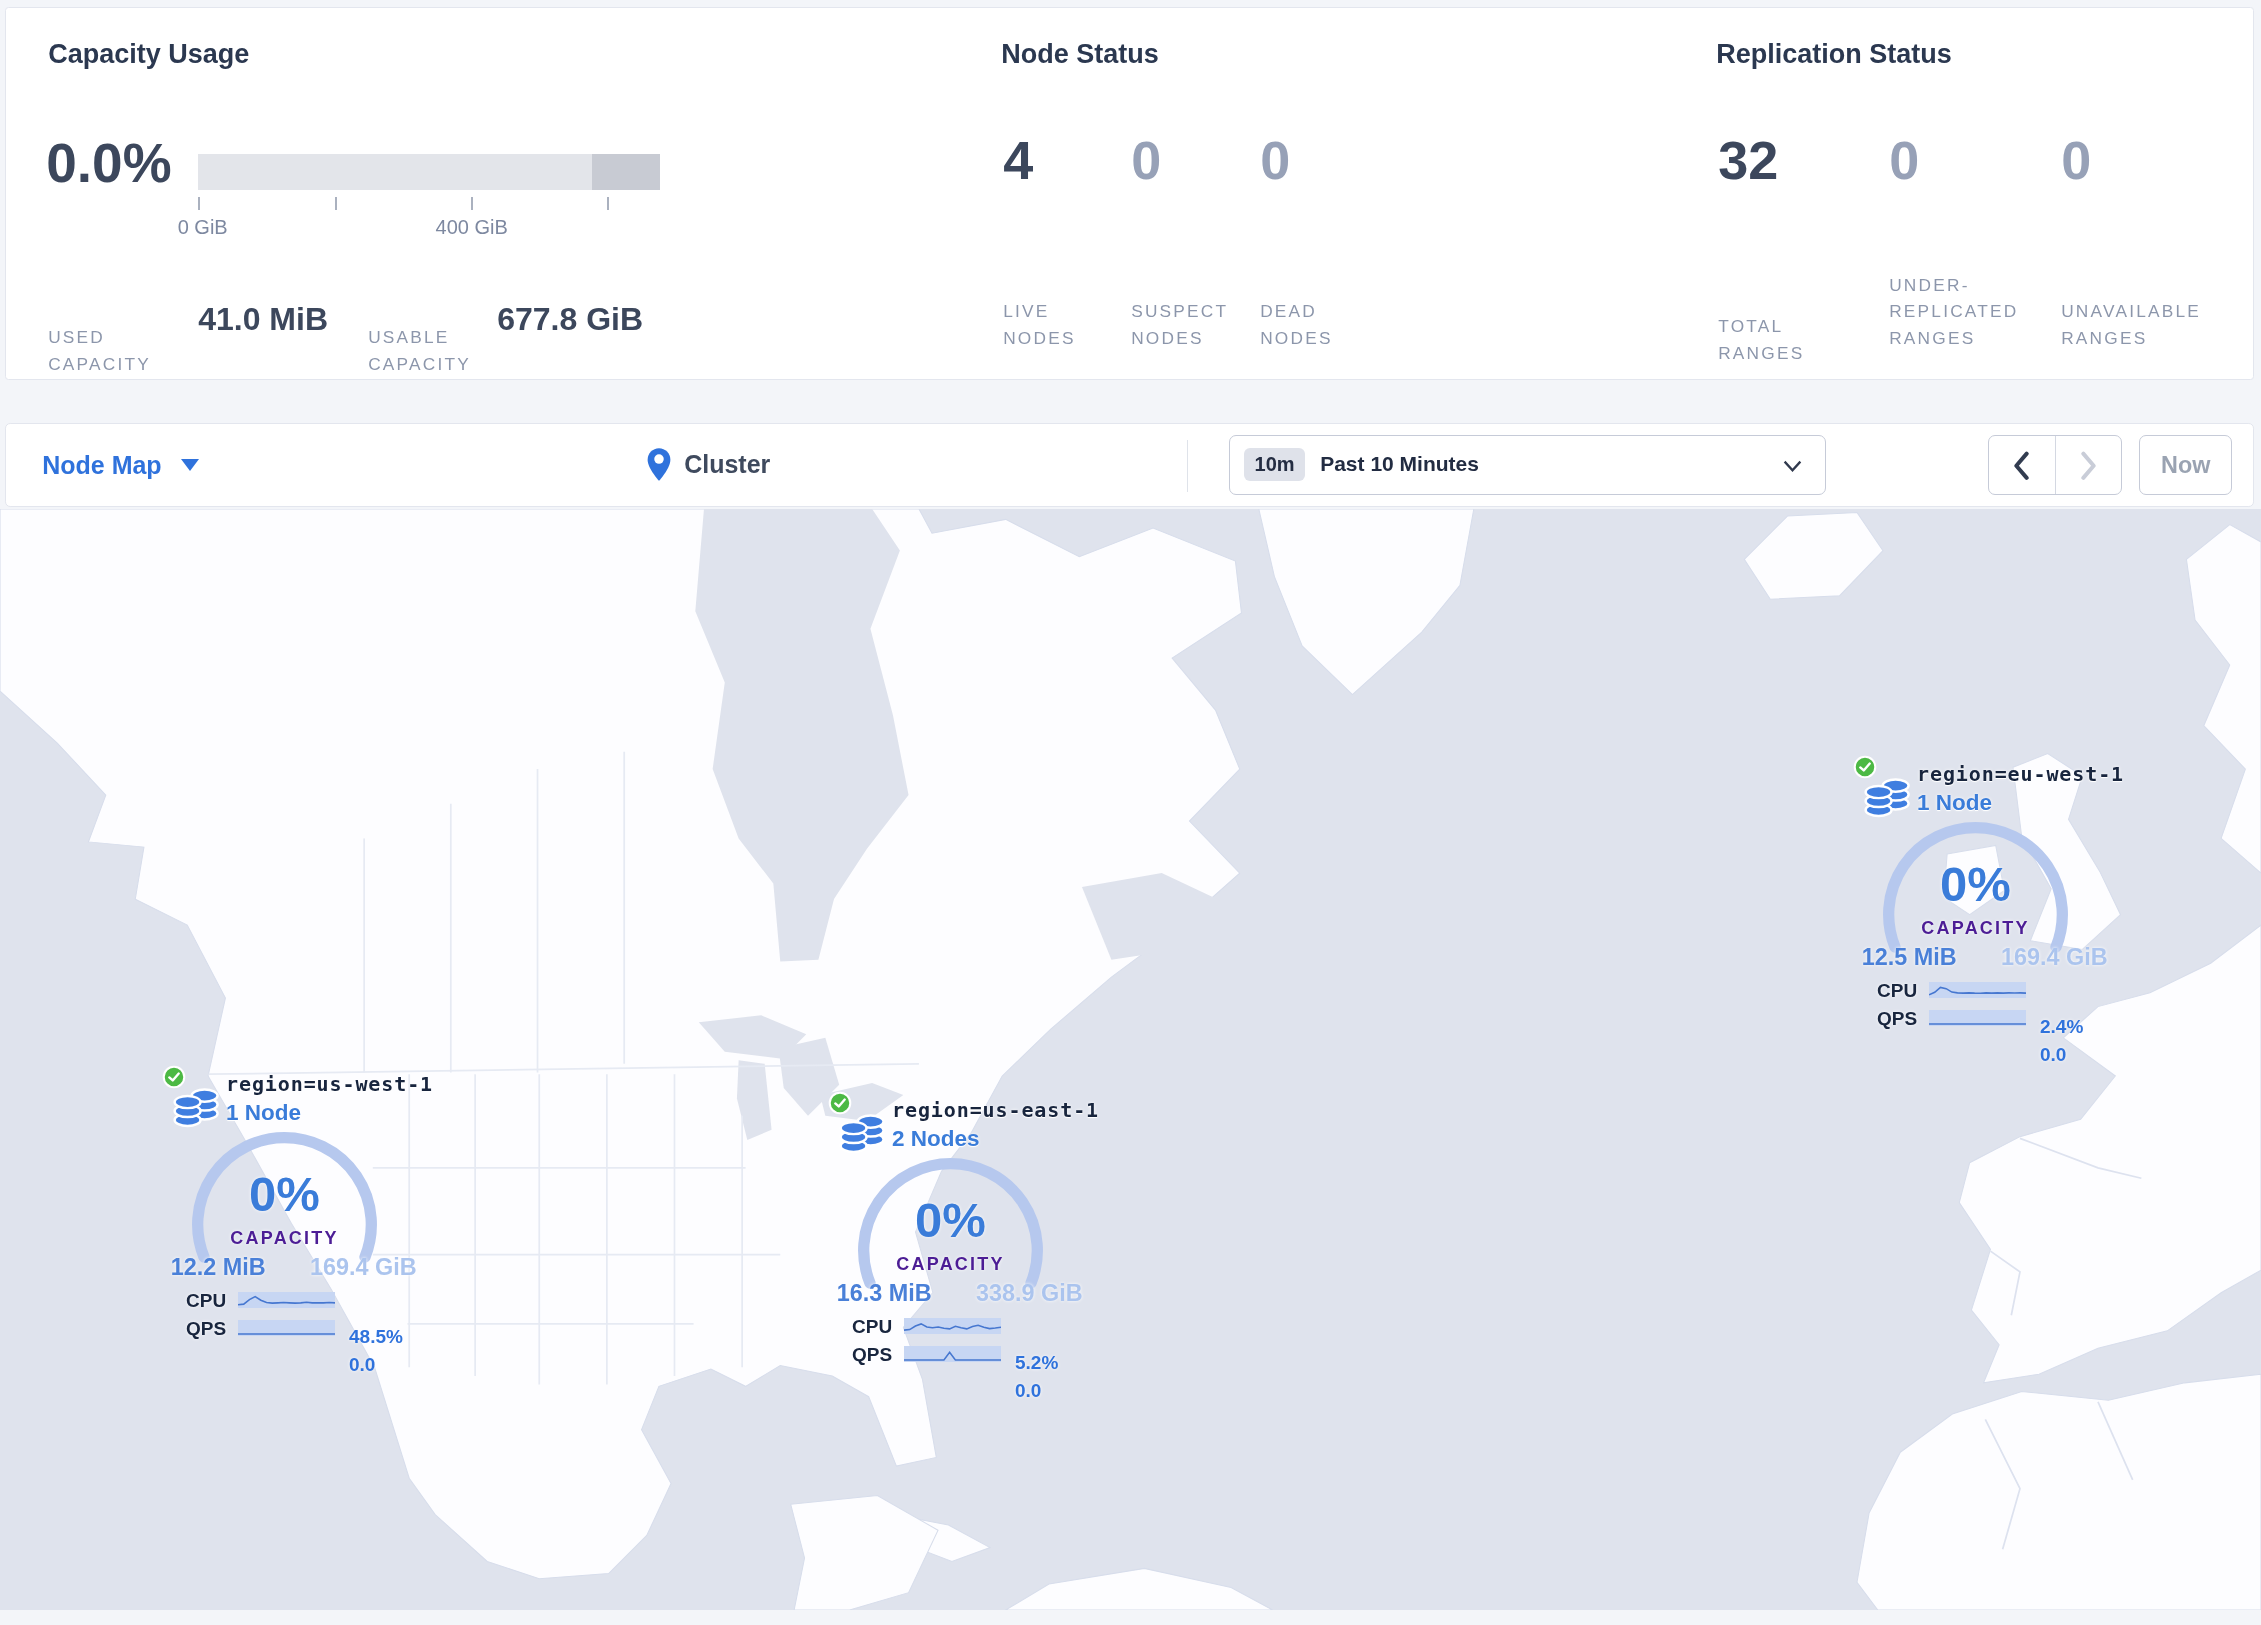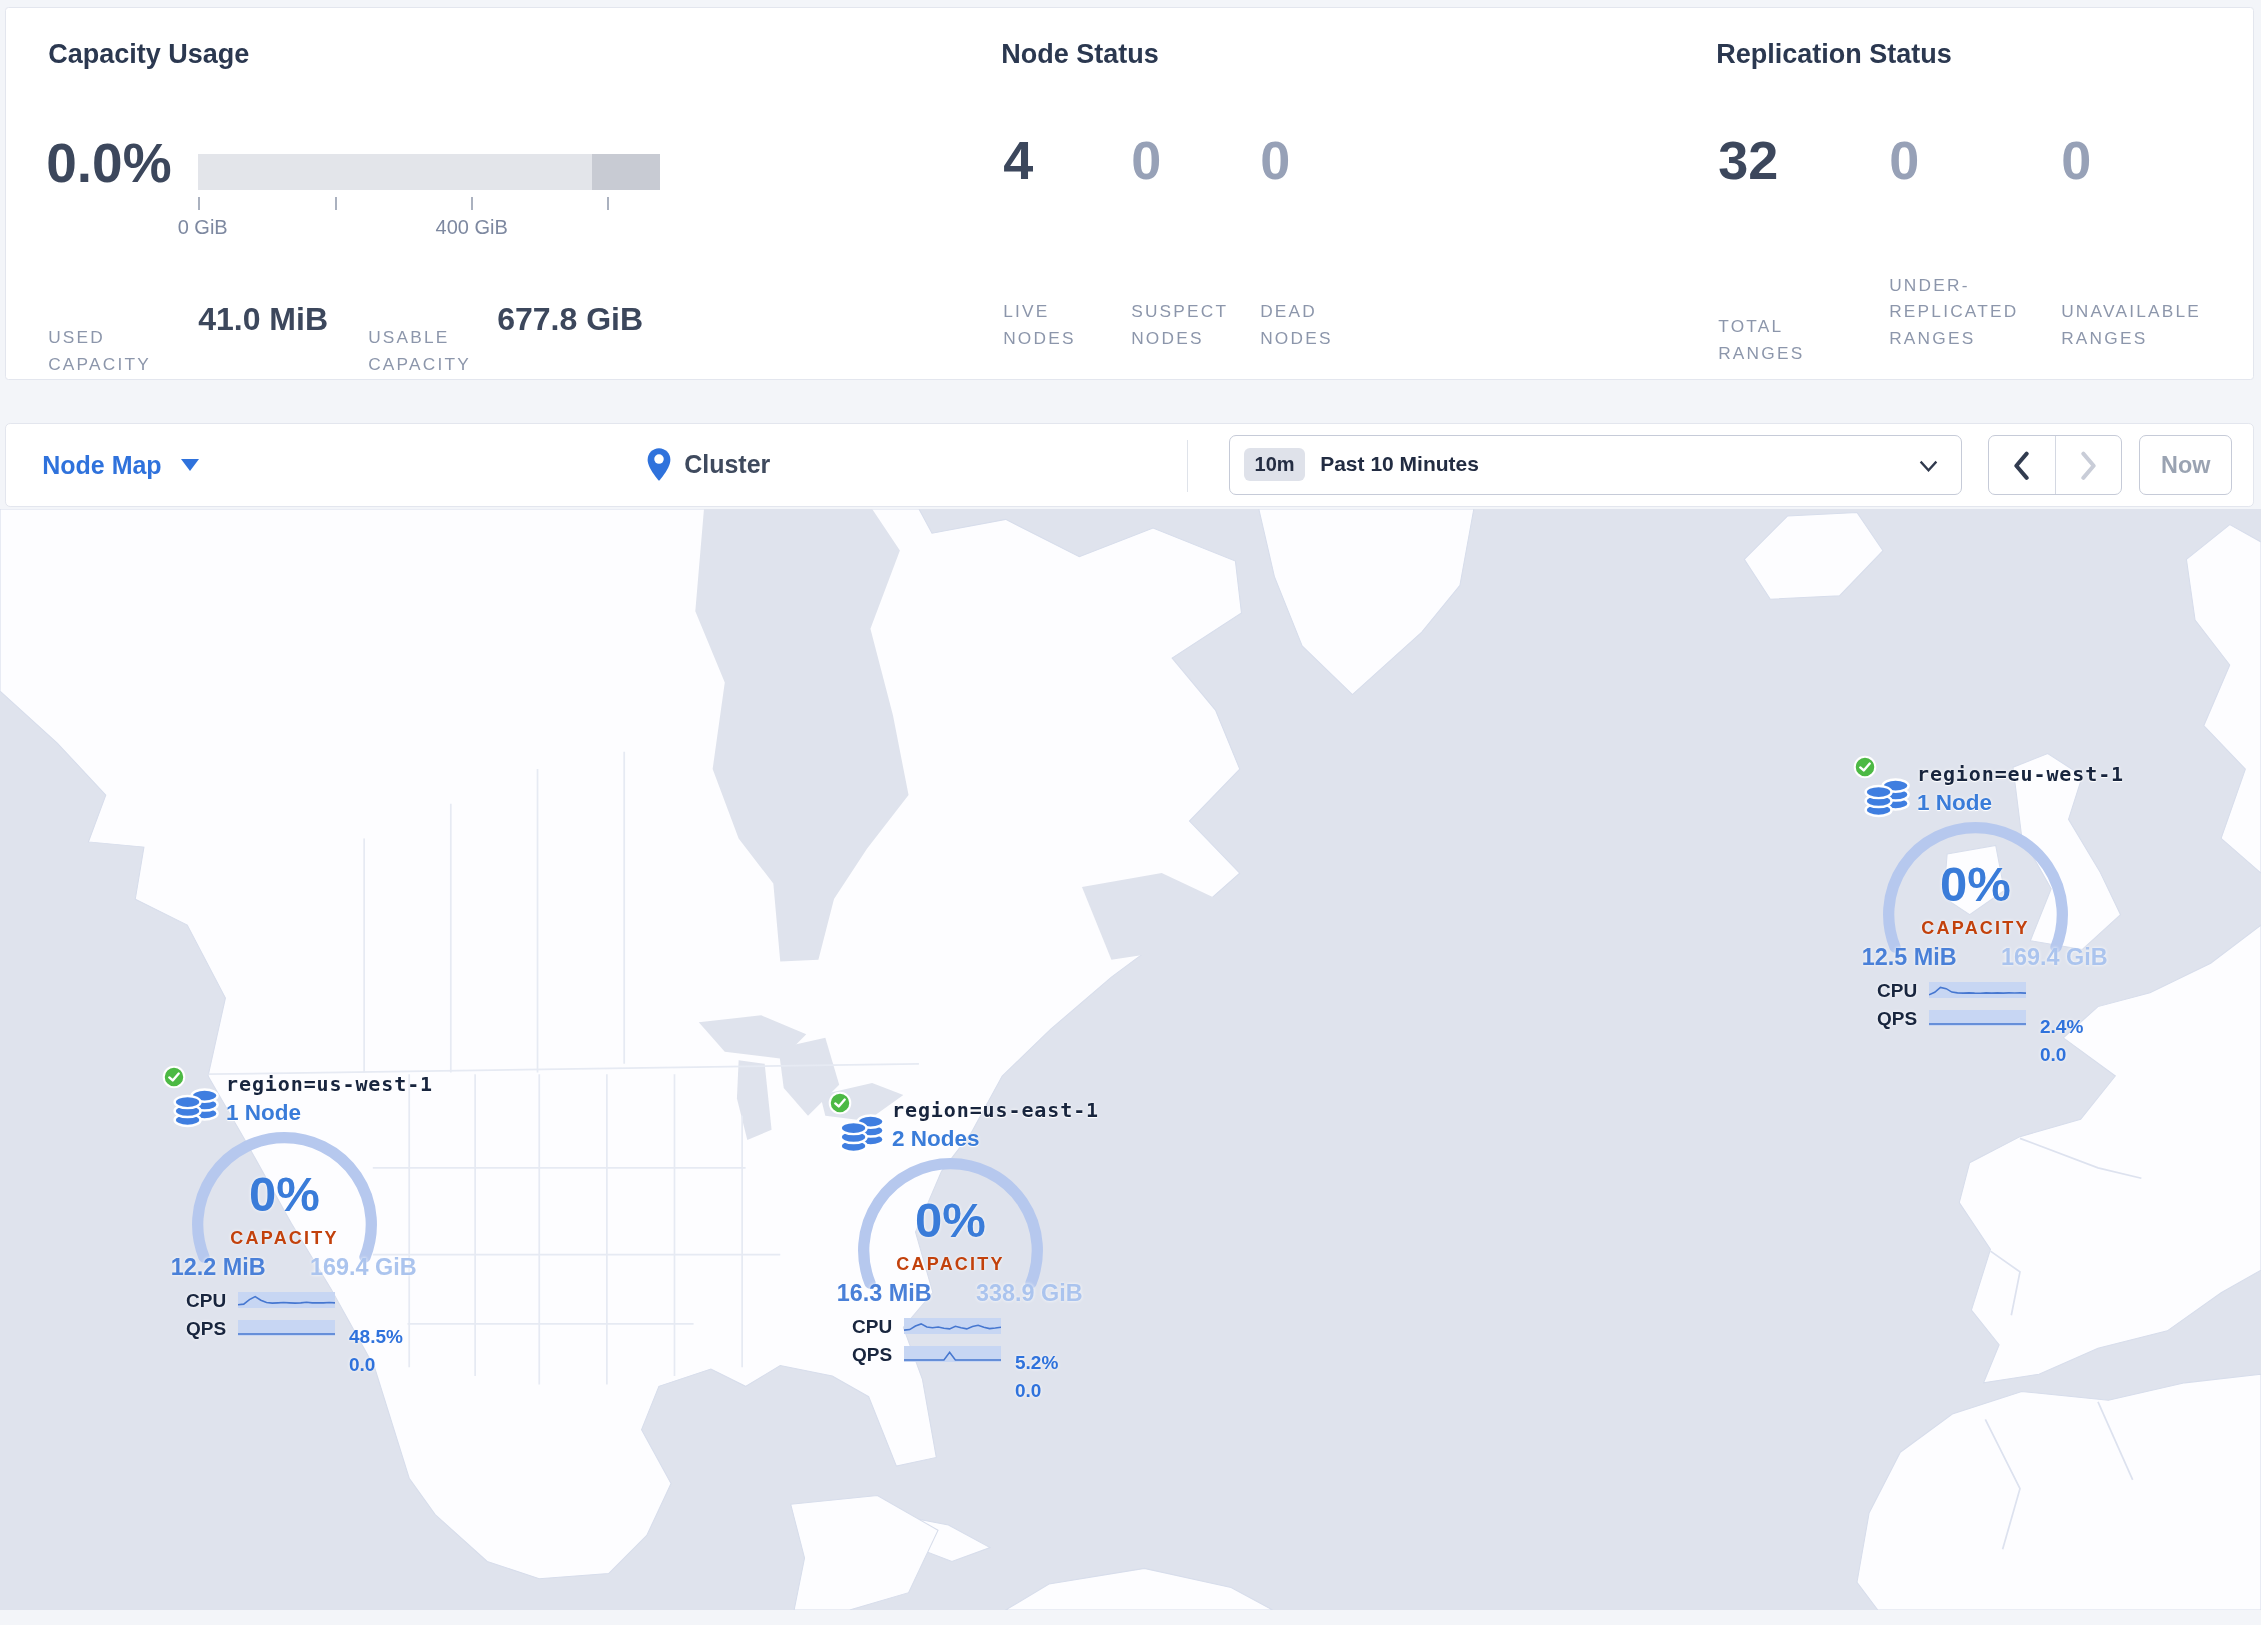--- a/index.html
+++ b/index.html
@@ -30,21 +30,21 @@
   .toolbar{
     position:absolute;left:5.2px;top:423px;width:2249px;height:84px;box-sizing:border-box;
     background:#ffffff;border:0.9px solid #e3e6ee;border-radius:5.2px;
   }
   .view-select{position:absolute;left:36px;top:27px;font-size:25px;font-weight:600;color:#2f72dc;cursor:pointer;}
   .caret-down{display:inline-block;vertical-align:middle;margin-left:19px;margin-top:-5.2px;
     width:0;height:0;border-left:9.5px solid transparent;border-right:9.5px solid transparent;border-top:12px solid #2f72dc;}
   .breadcrumb{position:absolute;left:640px;top:22.5px;display:flex;align-items:center;gap:12px;}
   .breadcrumb-label{font-size:25px;font-weight:600;color:#3f4a5e;}
   .tb-divider{position:absolute;left:1181px;top:15.6px;width:0.9px;height:52px;background:#dfe3ea;}
-  .time-control{position:absolute;left:1223px;top:11.3px;width:733px;height:60px;box-sizing:border-box;
+  .time-control{position:absolute;left:1223px;top:11.3px;width:597px;height:60px;box-sizing:border-box;
     border:1.3px solid #c6cbd8;border-radius:7px;background:#fff;cursor:pointer;}
   .time-badge{position:absolute;left:14px;top:11.3px;padding:5.2px 10.4px;background:#dfe2ea;border-radius:6px;
     font-size:20px;font-weight:700;color:#242d42;}
   .time-label{position:absolute;left:90px;top:15.6px;font-size:21px;font-weight:600;color:#222c42;}
   .time-chevron{position:absolute;right:22.5px;top:22.5px;}
   .range-arrows{position:absolute;left:1982px;top:11.3px;width:134px;height:60px;box-sizing:border-box;
     border:1.3px solid #c6cbd8;border-radius:7px;background:#fff;display:flex;}
   .arrow-cell{flex:1;display:flex;align-items:center;justify-content:center;cursor:pointer;}
   .arrow-cell.prev{border-right:0.9px solid #d4d8e2;}
   .now-button{position:absolute;left:2133px;top:11.3px;width:93px;height:60px;box-sizing:border-box;
@@ -59,21 +59,21 @@
   .mk-db{position:absolute;left:10.4px;top:15.6px;}
   .mk-title{position:absolute;left:64px;top:7px;font-family:"DejaVu Sans Mono",monospace;
     font-size:20px;font-weight:700;color:#18253e;letter-spacing:0.9px;white-space:nowrap;
     text-shadow:0 0 3.5px #fff,0 0.9px 0 #fff;}
   .mk-nodes{position:absolute;left:64px;top:35px;font-size:22.5px;font-weight:700;color:#3a7cd9;
     text-shadow:0 0 3.5px #fff,0 0.9px 0 #fff;}
   .mk-gauge{position:absolute;left:27px;top:64px;}
   .mk-pct{position:absolute;left:27px;top:101px;width:191px;text-align:center;
     font-size:49px;font-weight:700;color:#3a7cd9;text-shadow:0 0 3.5px #fff;}
   .mk-cap{position:absolute;left:27px;top:163px;width:191px;text-align:center;
-    font-size:18px;font-weight:700;color:#c2410c;letter-spacing:2.2px;text-shadow:0 0 3.5px #fff;}
+    font-size:18px;font-weight:700;color:#4c1d95;letter-spacing:2.2px;text-shadow:0 0 3.5px #fff;}
   .mk-vals{position:absolute;left:8.7px;top:189px;width:246px;display:flex;justify-content:space-between;
     font-size:23.4px;font-weight:600;text-shadow:0 0 3.5px #fff;}
   .mk-used{color:#4a80d8;}
   .mk-total{color:#abc4ee;}
   .mk-row{position:absolute;left:0;width:260px;height:21px;}
   .mk-row .rl{position:absolute;left:24px;top:0;font-size:19px;font-weight:700;color:#18253e;text-shadow:0 0 3.5px #fff;}
   .mk-row .spark{position:absolute;left:76px;top:1.7px;background:#c7d6f3;}
   .mk-row .rv{position:absolute;left:187px;top:0;font-size:19px;font-weight:700;color:#2f72dc;text-shadow:0 0 3.5px #fff;margin-top:36px;}
   .row-cpu{top:225px;}
   .row-qps{top:253px;}

